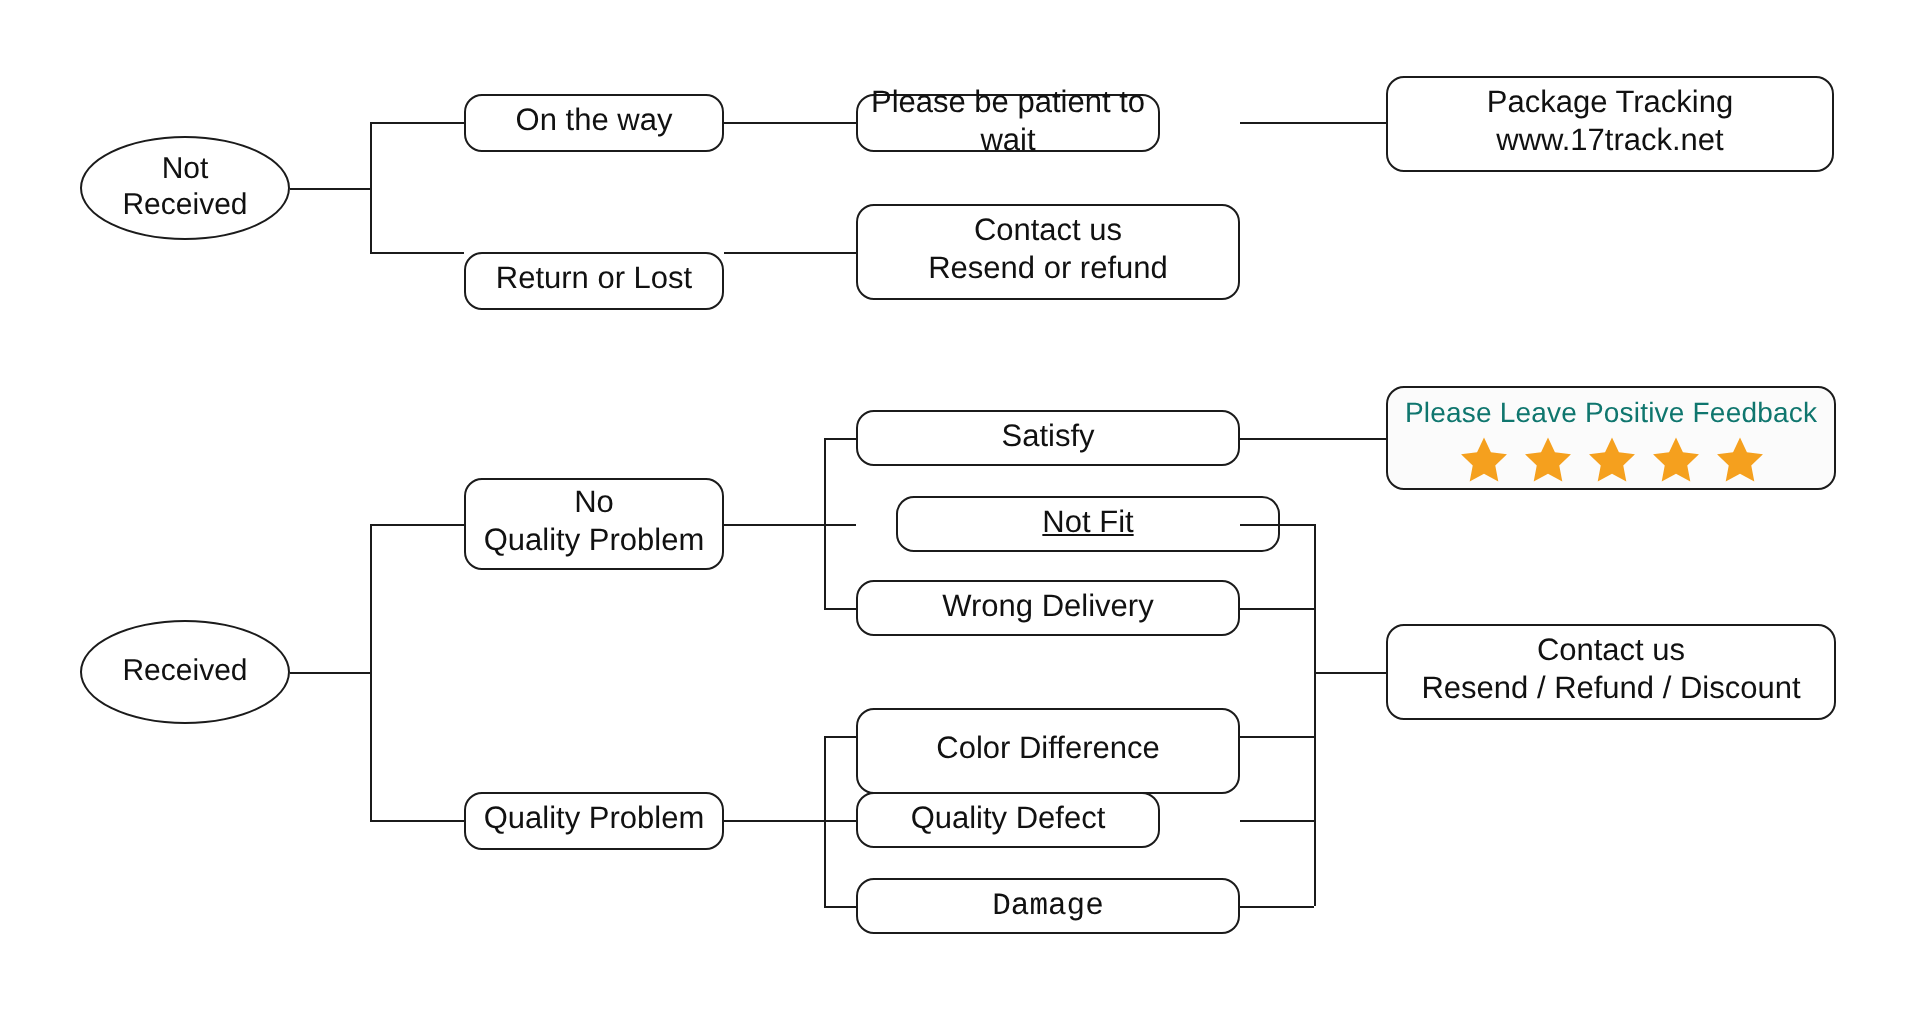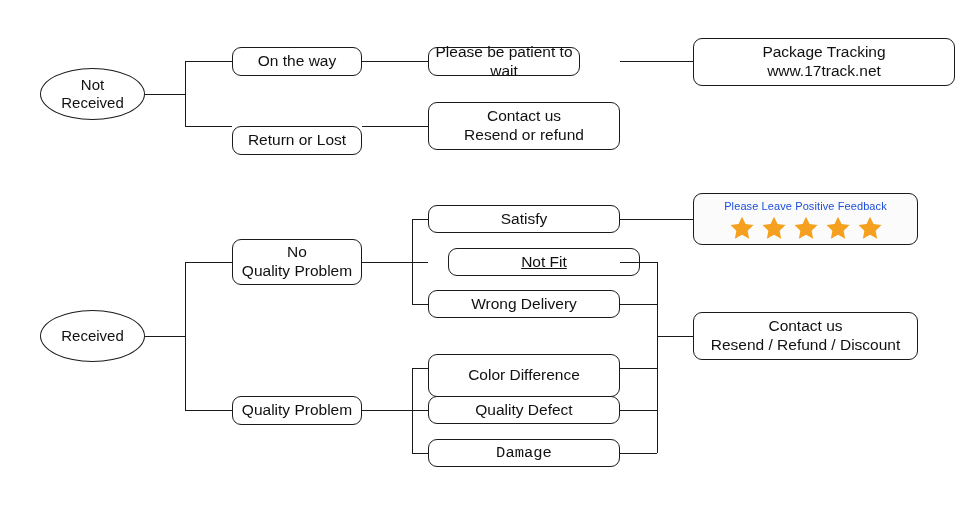--- a/index.html
+++ b/index.html
@@ -55,22 +55,22 @@
     border: 1px solid #1b1b1b;
     border-radius: 9px;
     background: #fbfbfb;
     display: flex;
     flex-direction: column;
     align-items: center;
     justify-content: center;
     padding-top: 2px;
   }
   .feedback-label {
-    font-size: 11px;
-    color: #1d4ed8;
+    font-size: 14px;
+    color: #0f766e;
     letter-spacing: .1px;
     white-space: nowrap;
   }
   .stars {
     display: flex;
     gap: 6px;
     margin-top: 3px;
   }
   .star {
     width: 26px;
@@ -101,21 +101,21 @@
   <div class="ln h" style="left:362px; top:61px; width:66px;"></div>
   <div class="ln h" style="left:362px; top:126px; width:66px;"></div>
 
   <div class="node rrect" style="left:428px; top:47px; width:152px; height:29px;">Please be patient to wait</div>
 
   <div class="node rrect" style="left:428px; top:102px; width:192px; height:48px;">Contact us
 Resend or refund</div>
 
   <div class="ln h" style="left:620px; top:61px; width:73px;"></div>
 
-  <div class="node rrect" style="left:693px; top:38px; width:262px; height:48px;">Package Tracking
+  <div class="node rrect" style="left:693px; top:38px; width:224px; height:48px;">Package Tracking
 www.17track.net</div>
 
   <div class="node ellipse" style="left:40px; top:310px; width:105px; height:52px;">Received</div>
 
   <div class="ln h" style="left:145px; top:336px; width:40px;"></div>
 
   <div class="ln v" style="left:185px; top:262px; height:148px;"></div>
 
   <div class="ln h" style="left:185px; top:262px; width:47px;"></div>
 
@@ -139,21 +139,21 @@
   <div class="ln h" style="left:412px; top:453px; width:16px;"></div>
 
   <div class="node rrect" style="left:428px; top:205px; width:192px; height:28px;">Satisfy</div>
 
   <div class="node rrect" style="left:448px; top:248px; width:192px; height:28px;text-decoration:underline;">Not Fit</div>
 
   <div class="node rrect" style="left:428px; top:290px; width:192px; height:28px;">Wrong Delivery</div>
 
   <div class="node rrect" style="left:428px; top:354px; width:192px; height:43px;">Color Difference</div>
 
-  <div class="node rrect" style="left:428px; top:396px; width:192px; height:28px;">Quality Defect</div>
+  <div class="node rrect" style="left:428px; top:396px; width:152px; height:28px;">Quality Defect</div>
 
   <div class="node rrect" style="left:428px; top:439px; width:192px; height:28px;font-family:Liberation Mono, monospace;">Damage</div>
 
   <div class="ln h" style="left:620px; top:219px; width:73px;"></div>
 
   <div class="ln h" style="left:620px; top:262px; width:37px;"></div>
   <div class="ln h" style="left:620px; top:304px; width:37px;"></div>
   <div class="ln h" style="left:620px; top:368px; width:37px;"></div>
   <div class="ln h" style="left:620px; top:410px; width:37px;"></div>
   <div class="ln h" style="left:620px; top:453px; width:37px;"></div>

